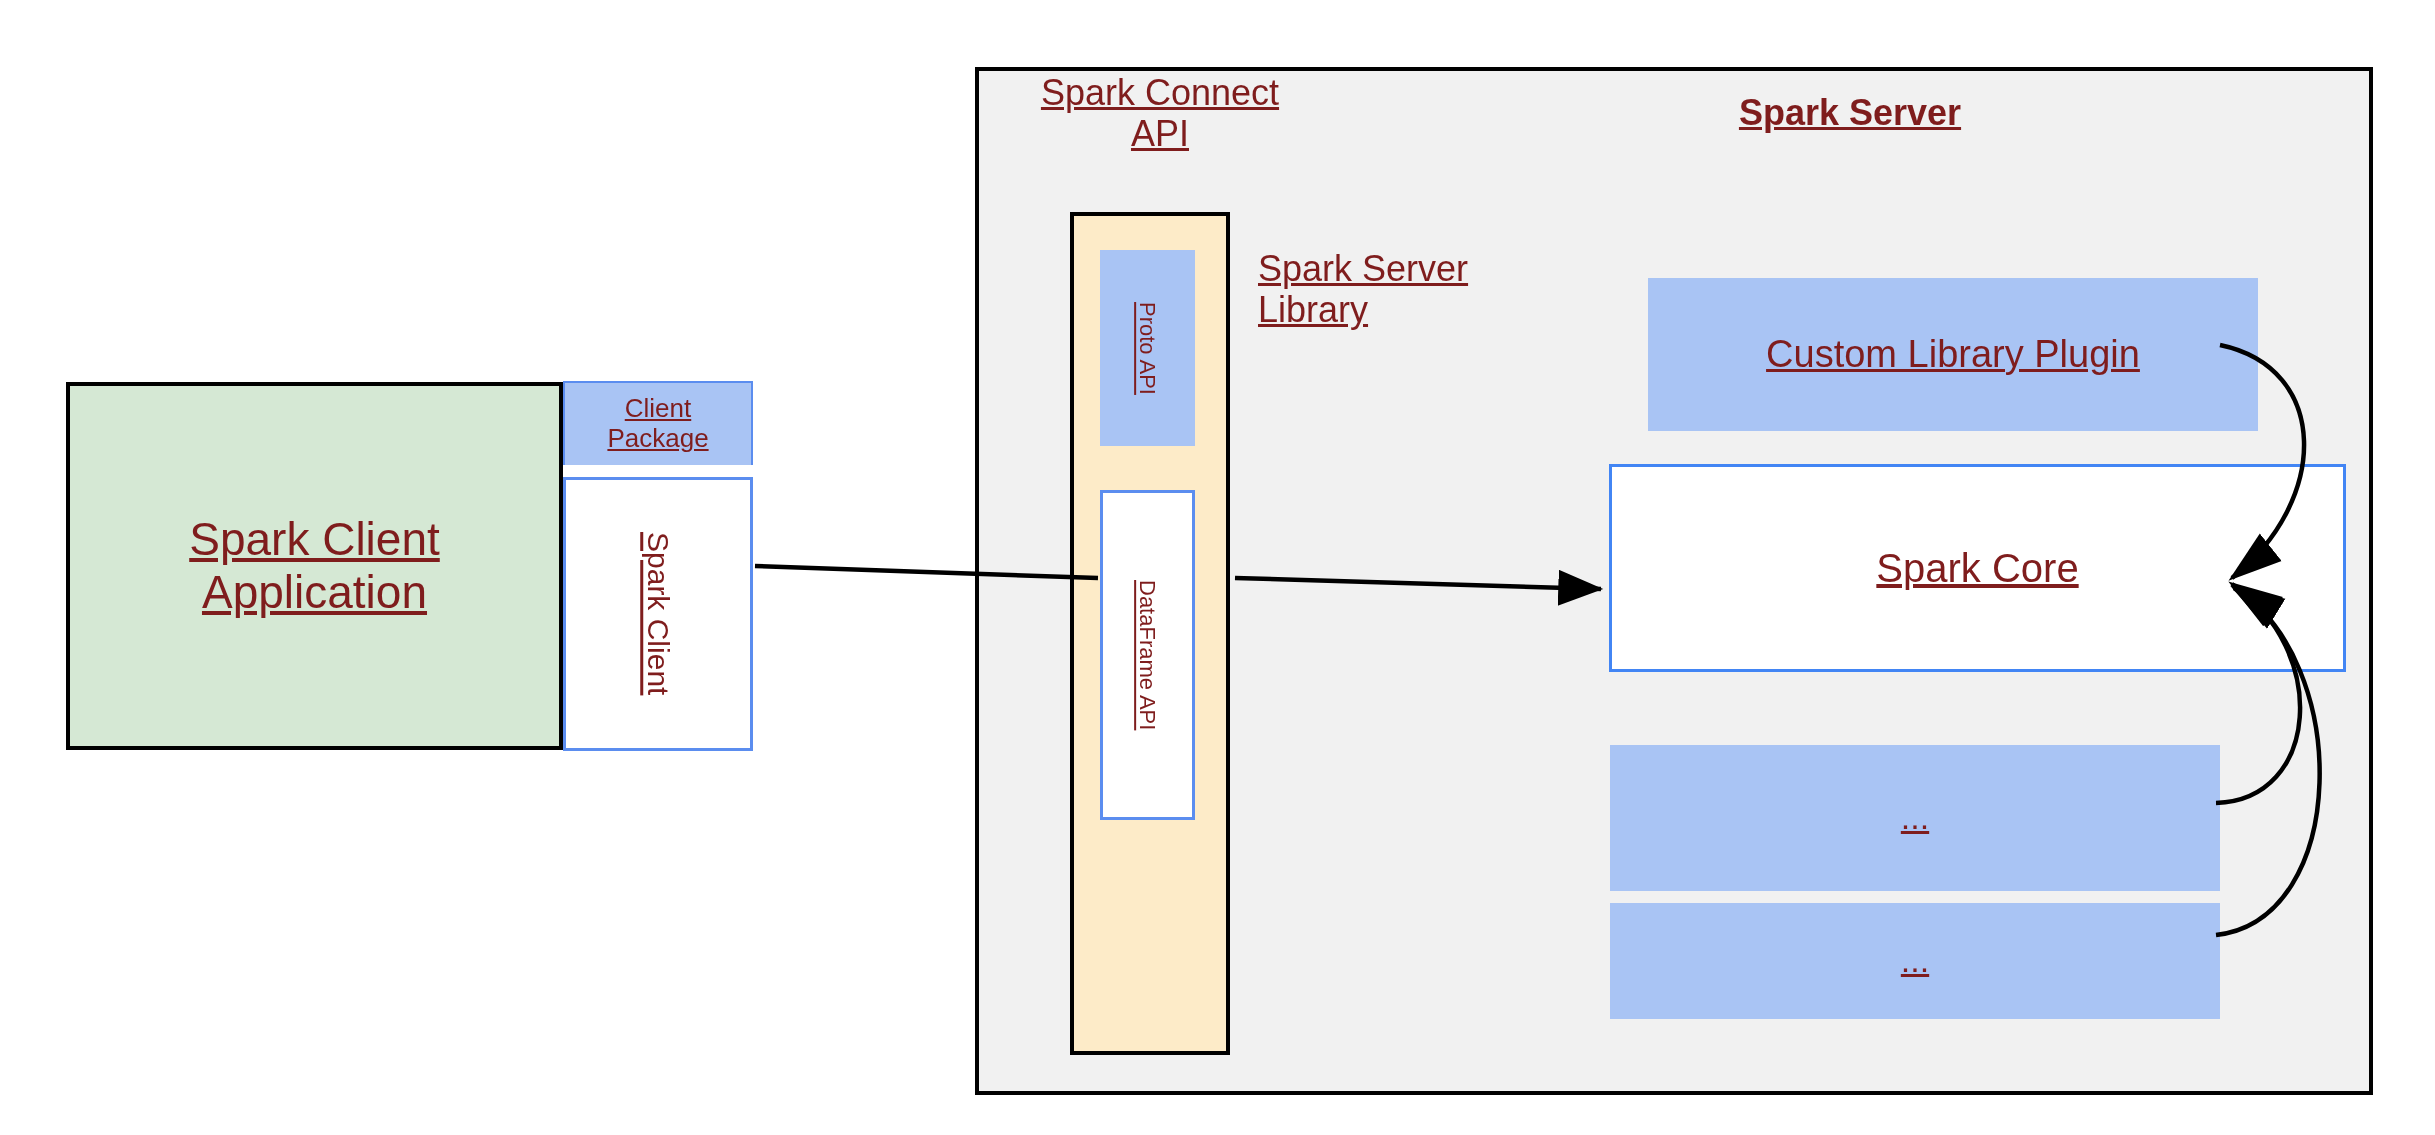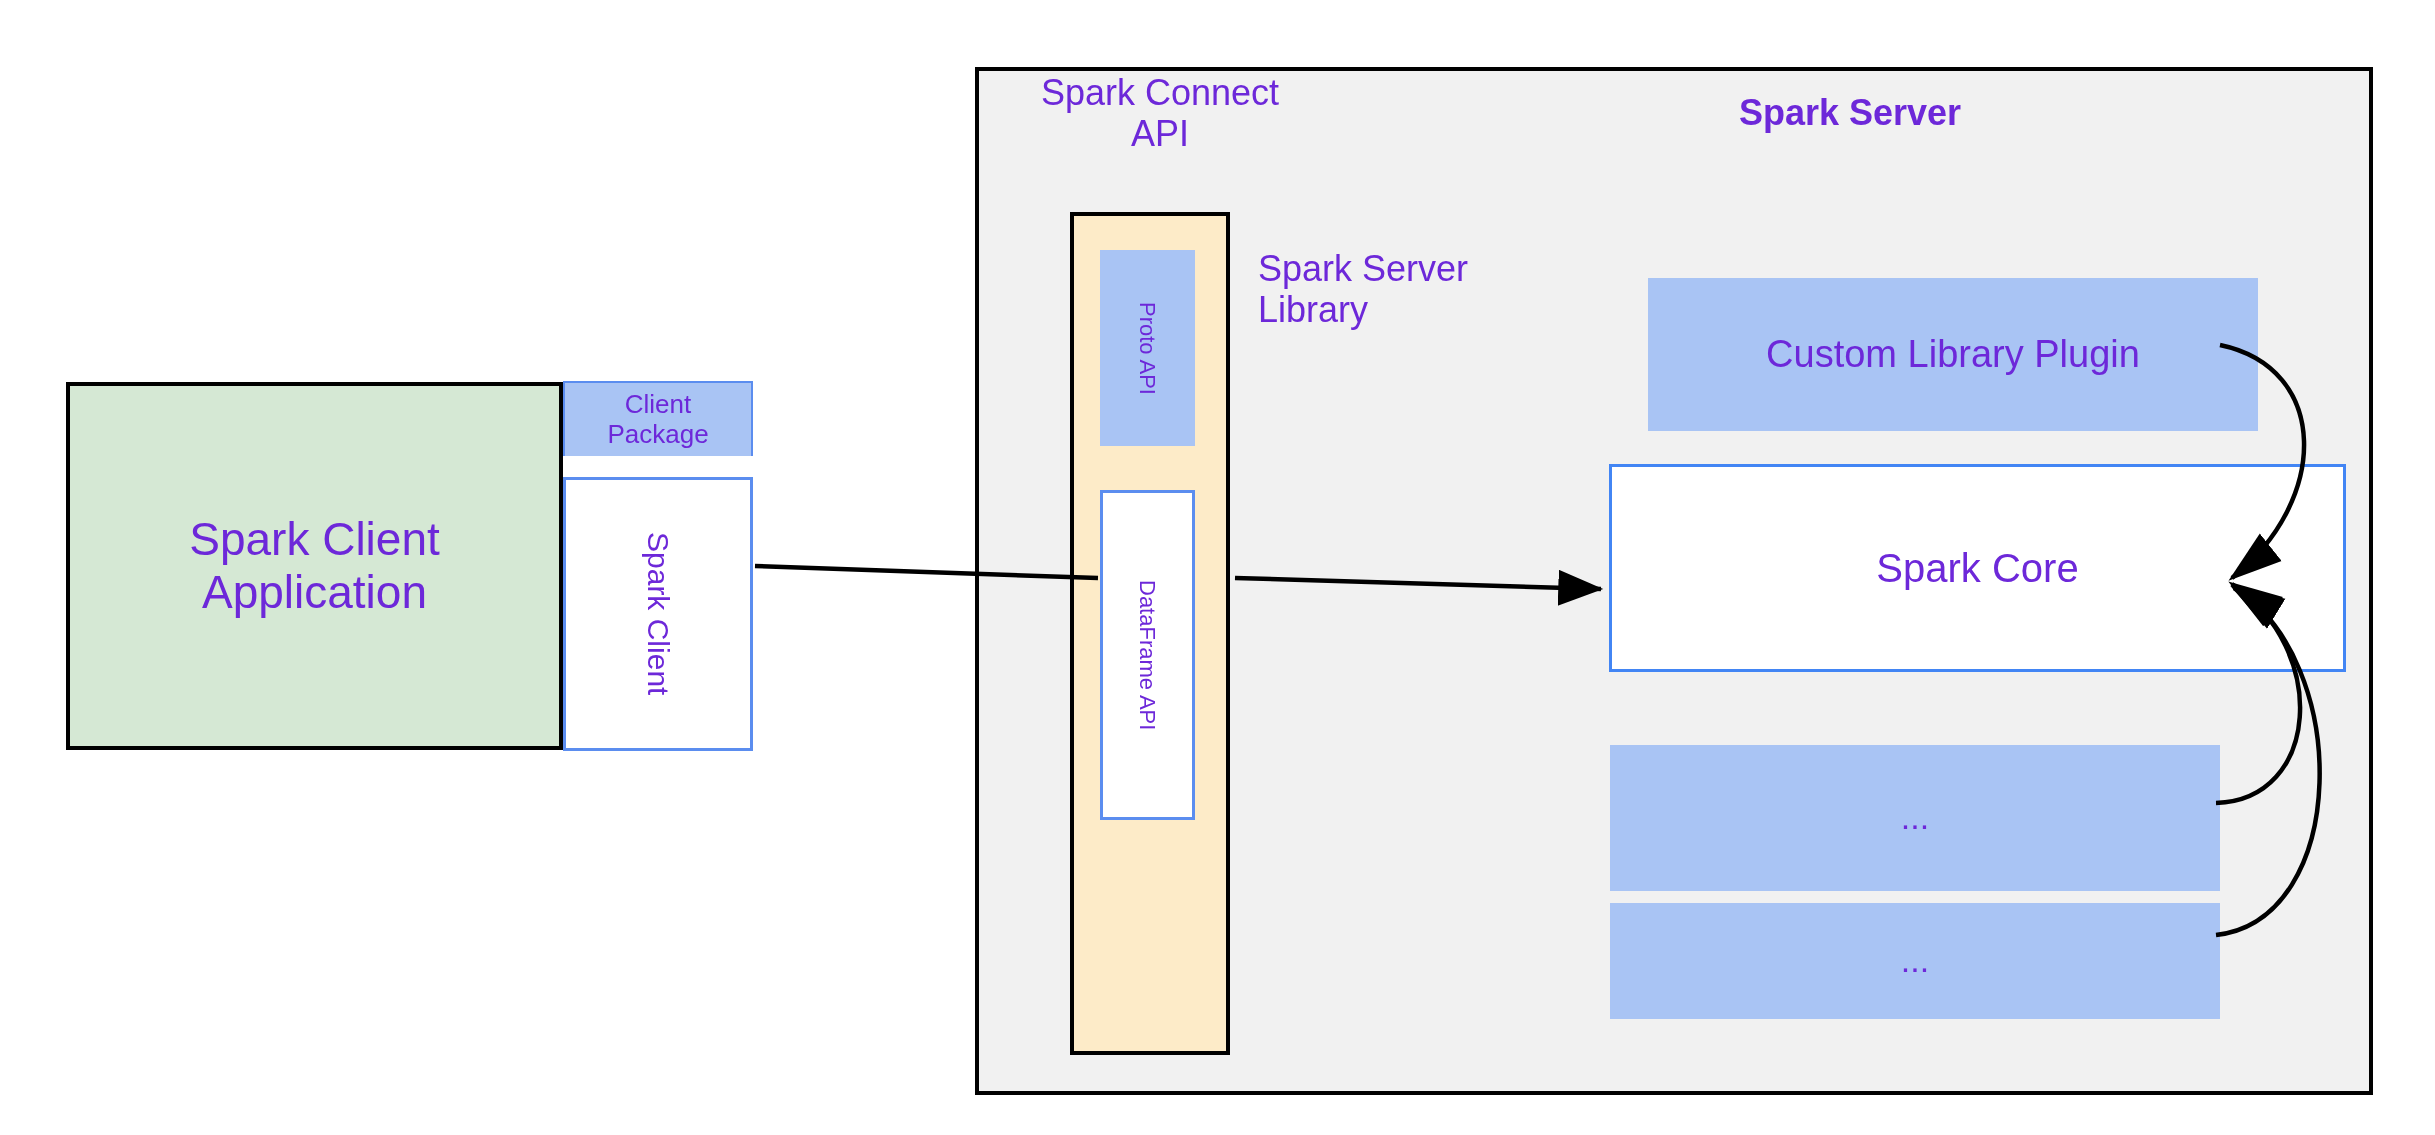--- a/index.html
+++ b/index.html
@@ -18,38 +18,39 @@
     background: #ffffff;
     overflow: hidden;
   }
   .box {
     position: absolute;
     box-sizing: border-box;
     display: flex;
     align-items: center;
     justify-content: center;
     text-align: center;
-    color: #6d28d9;
+    color: #7f1d1d;
     line-height: 1.15;
+    text-decoration: underline;
   }
 
   
   #client-app-box {
     left: 66px;  top: 382px;
     width: 497px; height: 368px;
     background: #D5E8D4;
     border: 4px solid #000000;
     font-size: 46px;
     z-index: 2;
   }
   #client-app-label { white-space: pre-line; }
 
   #client-package-box {
     left: 563px; top: 381px;
-    width: 190px; height: 75px;
+    width: 190px; height: 84px;
     background: #A9C4F4;
     border: 2px solid #5B8DEF;
     border-bottom: none;
     font-size: 26px;
     z-index: 4;
   }
   #client-package-label { white-space: pre-line; }
 
   #spark-client-box {
     left: 563px; top: 477px;

